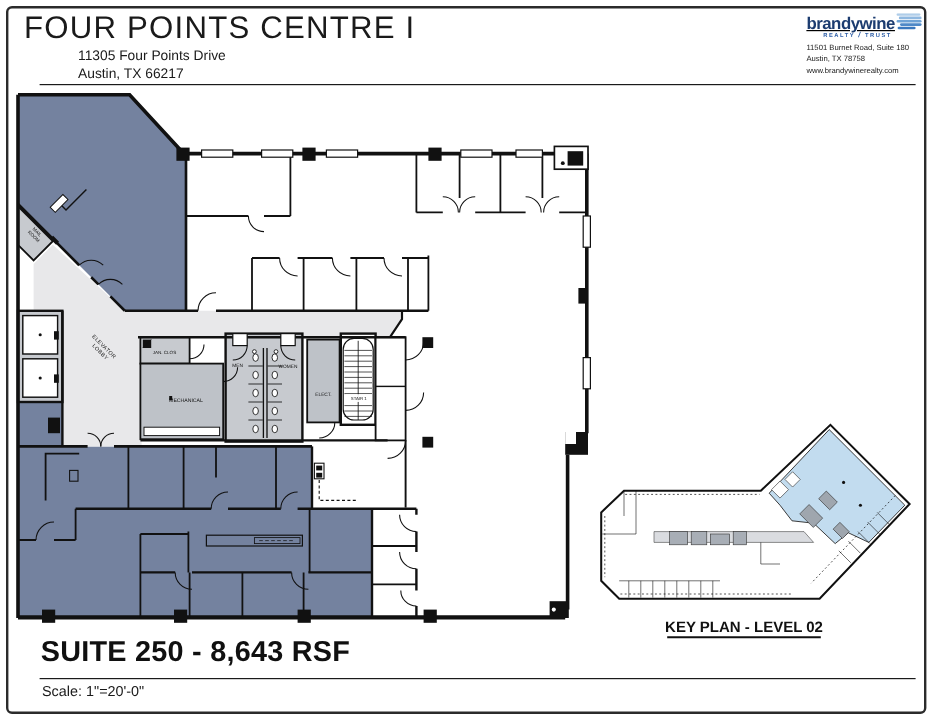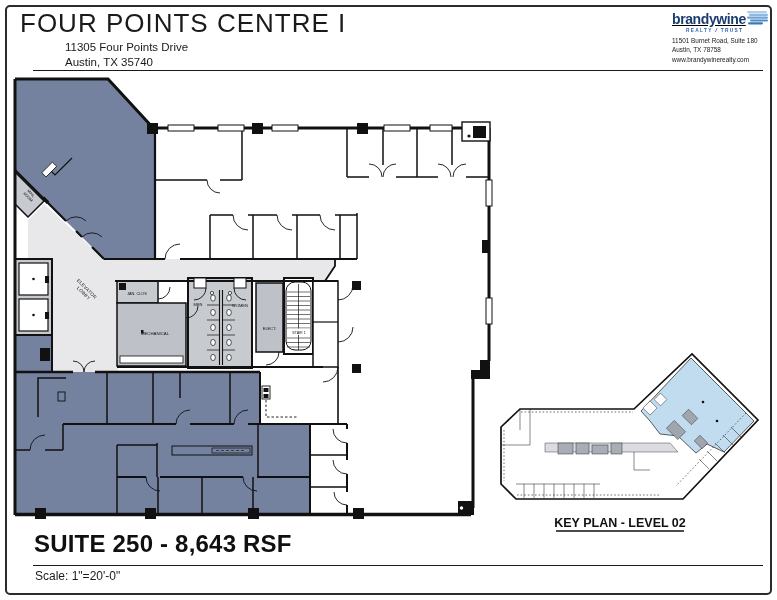--- a/index.html
+++ b/index.html
@@ -29,21 +29,21 @@
 </style>
 </head>
 <body>
 
 <div class="page">
   <div class="page-border"></div>
 
   <div class="title">FOUR POINTS CENTRE I</div>
   <div class="addr">
     <div>11305 Four Points Drive</div>
-    <div>Austin, TX 35740</div>
+    <div>Austin, TX 66217</div>
   </div>
   <div class="rule-top"></div>
 
   <div class="brand">
     <div class="brand-row">
       <span class="brand-name">brandywine</span>
       <svg class="brand-swoosh" width="22" height="15" viewBox="0 0 22 15">
         <rect x="0" y="0" width="20" height="2.2" rx="1.1" fill="#AFCDE9"></rect>
         <rect x="2" y="2.8" width="19" height="2.2" rx="1.1" fill="#8FB8E0"></rect>
         <rect x="0" y="5.6" width="21" height="2.2" rx="1.1" fill="#6FA3D6"></rect>

